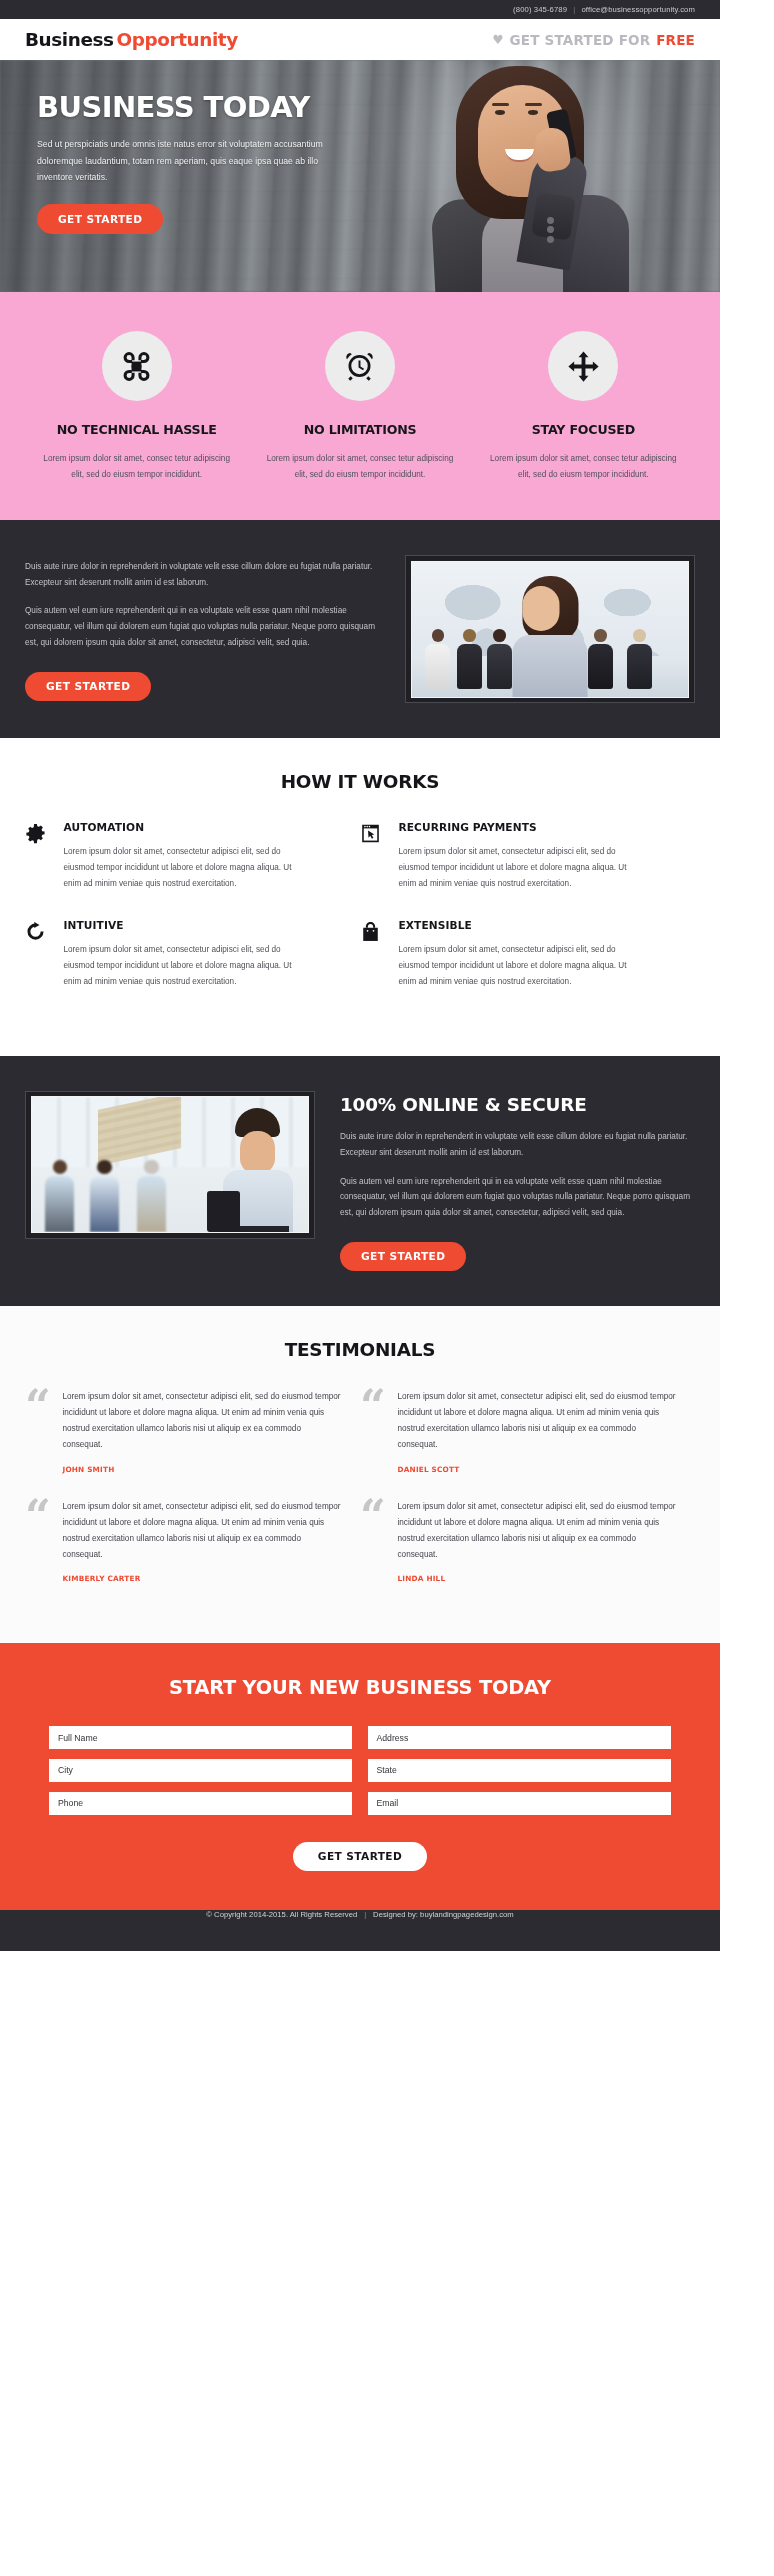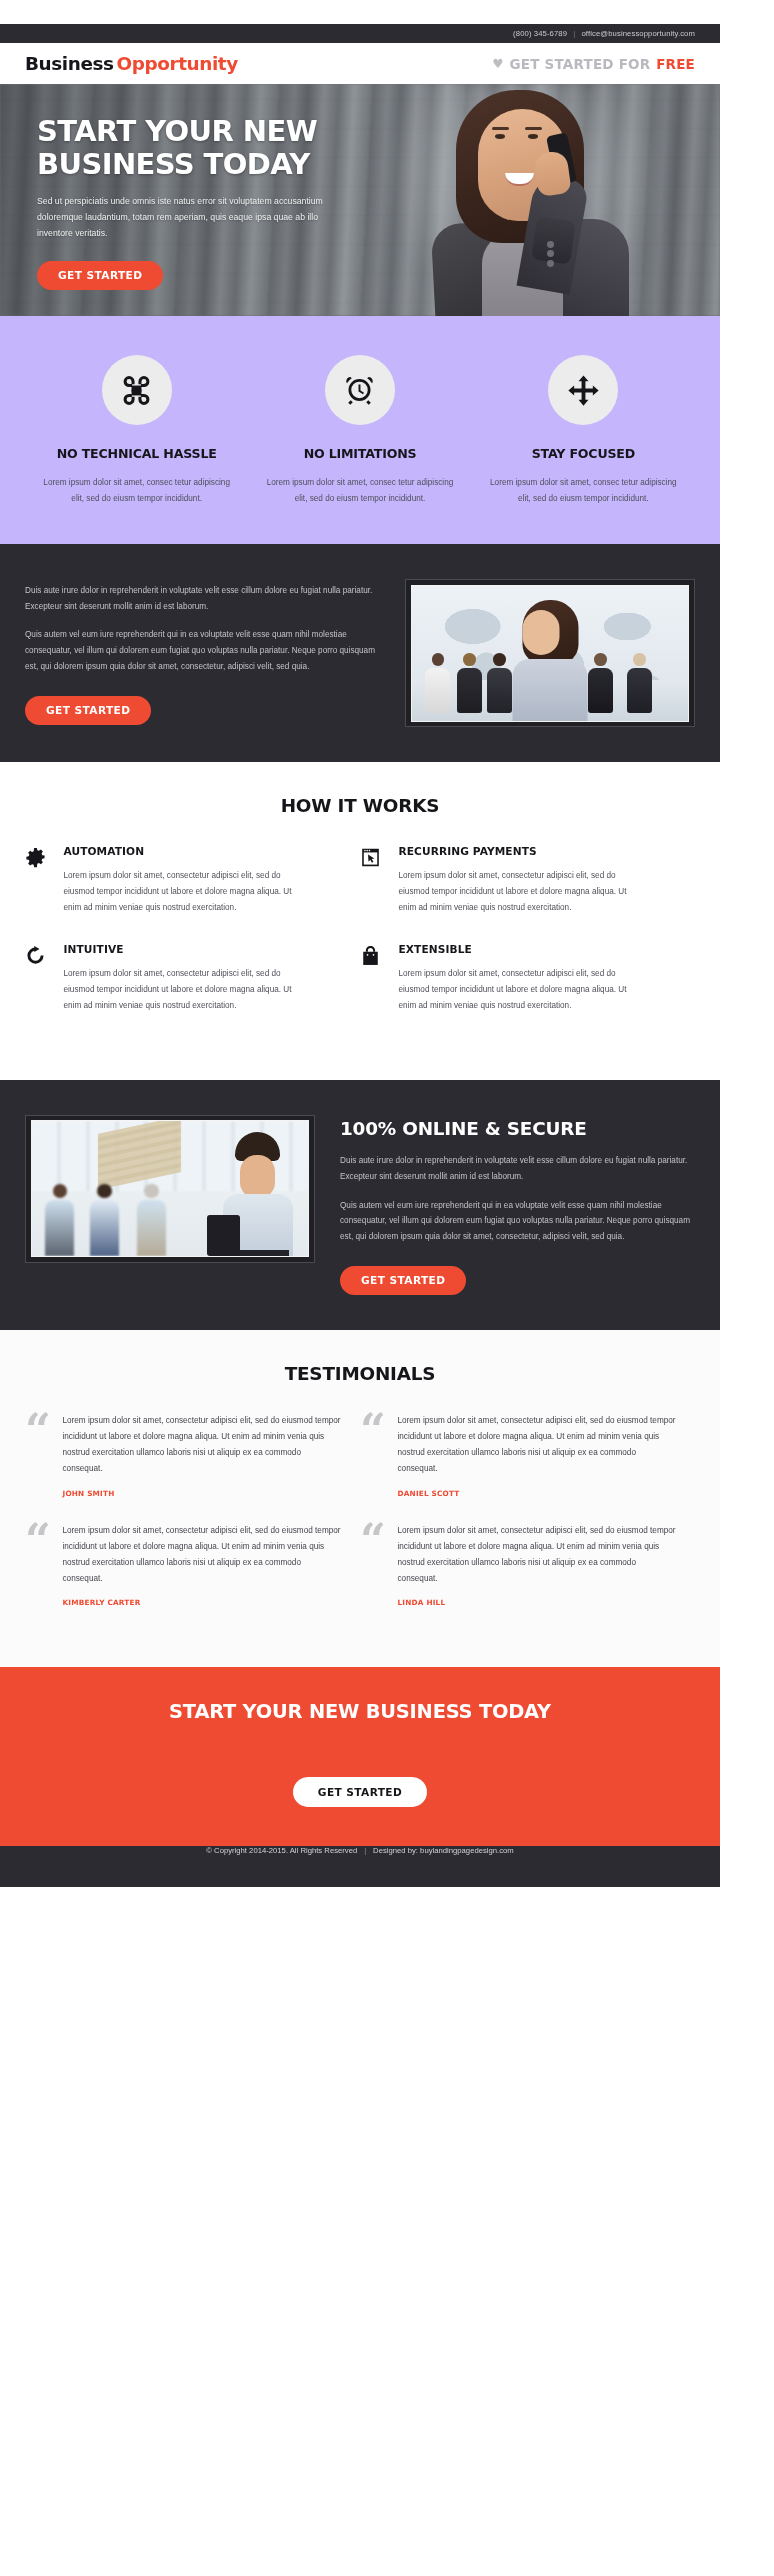--- a/index.html
+++ b/index.html
@@ -3,21 +3,21 @@
 <meta charset="utf-8">
 <style>
   * { margin:0; padding:0; box-sizing:border-box; }
   html,body { width:774px; }
   body {
     font-family:"Liberation Sans", sans-serif;
     background:#ffffff;
     color:#333;
     -webkit-font-smoothing:antialiased;
   }
-  .page { width:720px; position:relative; overflow:hidden;margin-top:24px; }
+  .page { width:720px; position:relative; overflow:hidden; }
 
   
   .topbar {
     background:#2b2b31;
     height:19.4px;
     display:flex;
     align-items:center;
     justify-content:flex-end;
     padding-right:25px;
   }
@@ -177,21 +177,21 @@
     font-size:10.6px;
     letter-spacing:0.4px;
     padding:8.7px 21px;
     border:none;
     border-radius:21px;
     cursor:pointer;
   }
 
   
   .features {
-    background:#c4b5fd;
+    background:#f9a8d4;
     padding:39px 25px 37px;
     display:flex;
     justify-content:space-between;
   }
   .feature { width:33.33%; text-align:center; padding:0 11.6px; }
   .feature-circle {
     width:70px; height:70px;
     margin:0 auto 21px;
     border-radius:50%;
     background:#ececec;
@@ -420,21 +420,20 @@
       <div class="hp-cuff"></div>
       <div class="hp-btn" style="top:157px"></div>
       <div class="hp-btn" style="top:166px"></div>
       <div class="hp-btn" style="top:176px"></div>
       <div class="hp-phone"></div>
       <div class="hp-hand"></div>
     </div>
 
     <div class="hero-inner">
       <div class="hero-title">
-        <div>START YOUR NEW</div>
         <div>BUSINESS TODAY</div>
       </div>
       <div class="hero-sub">Sed ut perspiciatis unde omnis iste natus error sit voluptatem accusantium doloremque laudantium, totam rem aperiam, quis eaque ipsa quae ab illo inventore veritatis.</div>
       <button class="btn-orange">GET STARTED</button>
     </div>
   </div>
 
   <div class="features">
 
     <div class="feature">
@@ -653,20 +652,28 @@
           <div class="testi-p">Lorem ipsum dolor sit amet, consectetur adipisci elit, sed do eiusmod tempor incididunt ut labore et dolore magna aliqua. Ut enim ad minim venia quis nostrud exercitation ullamco laboris nisi ut aliquip ex ea commodo consequat.</div>
           <div class="testi-name">LINDA HILL</div>
         </div>
       </div>
 
     </div>
   </div>
 
   <div class="cta">
     <div class="cta-title">START YOUR NEW BUSINESS TODAY</div>
+    <div class="form-grid">
+      <input class="field" type="text" placeholder="Full Name" style="">
+      <input class="field" type="text" placeholder="Address" style="">
+      <input class="field" type="text" placeholder="City" style="">
+      <input class="field" type="text" placeholder="State" style="">
+      <input class="field" type="text" placeholder="Phone" style="">
+      <input class="field" type="text" placeholder="Email" style="">
+    </div>
     <button class="btn-white">GET STARTED</button>
   </div>
 
   <div class="footer">
     <div class="footer-text">
       <span>© Copyright 2014-2015. All Rights Reserved</span>
       <span class="sep">|</span>
       <span>Designed by: buylandingpagedesign.com</span>
     </div>
   </div>

